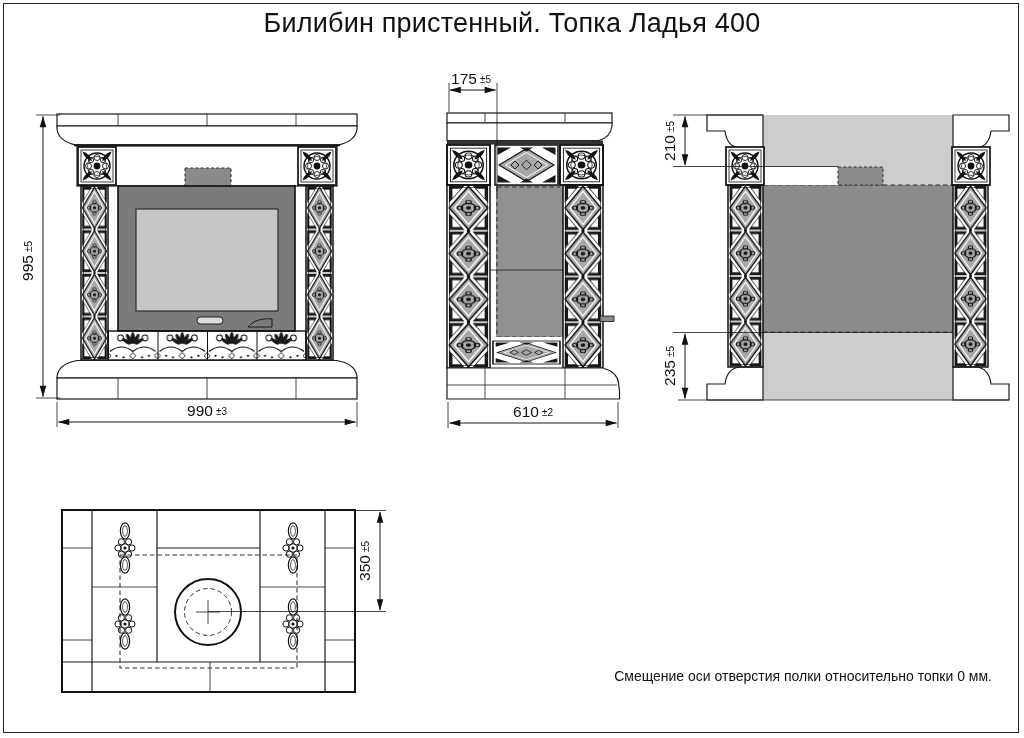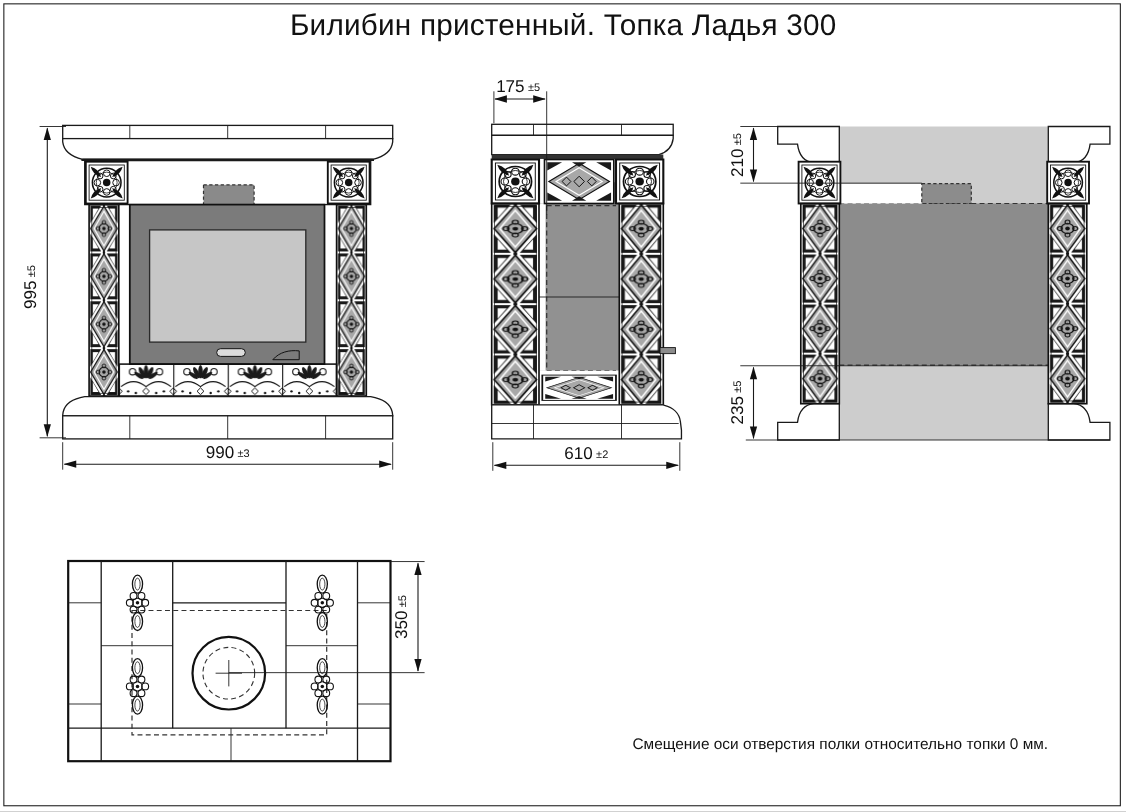--- a/index.html
+++ b/index.html
@@ -1,36 +1,36 @@
 <!DOCTYPE html>
 <html><head>
 <meta charset="utf-8">
 <style>
   html,body{margin:0;padding:0;background:#888;}
   .page{position:relative;width:1024px;height:738px;background:#fff;overflow:hidden;
         font-family:"Liberation Sans",sans-serif;color:#111;}
   .frame{position:absolute;left:3px;top:3px;width:1016px;height:730px;border:1.5px solid #222;box-sizing:border-box;}
   .title{position:absolute;left:0;right:0;top:8px;text-align:center;font-size:27px;letter-spacing:.2px;color:#111;}
-  .note{position:absolute;left:575px;top:668px;width:392px;text-align:left;font-size:14px;color:#111;}
+  .note{position:absolute;left:600px;top:668px;width:392px;text-align:right;font-size:14px;color:#111;}
   svg{position:absolute;left:0;top:0;}
   .ln{stroke:#1a1a1a;fill:none;stroke-width:1.2;}
   .thin{stroke:#1a1a1a;fill:none;stroke-width:0.8;}
   .bold{stroke:#1a1a1a;fill:none;stroke-width:2;}
   .dash{stroke:#333;fill:none;stroke-width:1.1;stroke-dasharray:4.5 3;}
   .dimln{stroke:#1a1a1a;fill:none;stroke-width:1;}
   .dimtext{font-family:"Liberation Sans",sans-serif;font-size:15.5px;fill:#111;text-anchor:middle;}
   .tol{font-size:10px;}
   .white{fill:#fff;stroke:#1a1a1a;stroke-width:1.2;}
 </style>
 </head>
 <body>
 
 <div class="page">
   <div class="frame"></div>
-  <div class="title">Билибин пристенный. Топка Ладья 300</div>
+  <div class="title">Билибин пристенный. Топка Ладья 400</div>
 
   <svg width="1024" height="738" viewBox="0 0 1024 738">
     <defs>
       <marker id="ar" viewBox="0 0 12 8" refX="11.3" refY="4" markerWidth="12" markerHeight="8" orient="auto-start-reverse" markerUnits="userSpaceOnUse">
         <path d="M12,4 L0.5,0.7 L0.5,7.3 Z" fill="#111"></path>
       </marker>
 
       <g id="rosette">
         <rect width="38" height="38" fill="#fff" stroke="#111" stroke-width="1.7"></rect>
         <rect x="3" y="3" width="32" height="32" fill="none" stroke="#111" stroke-width="0.8"></rect>

